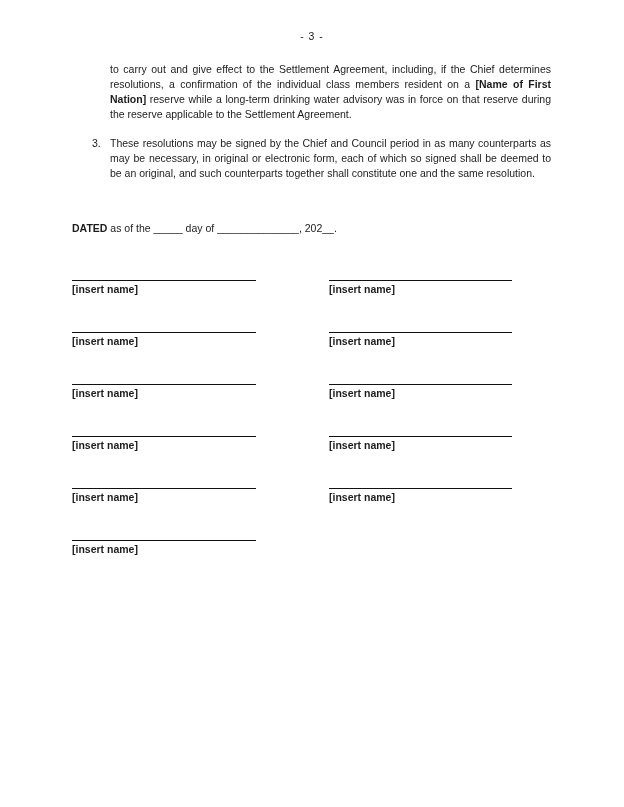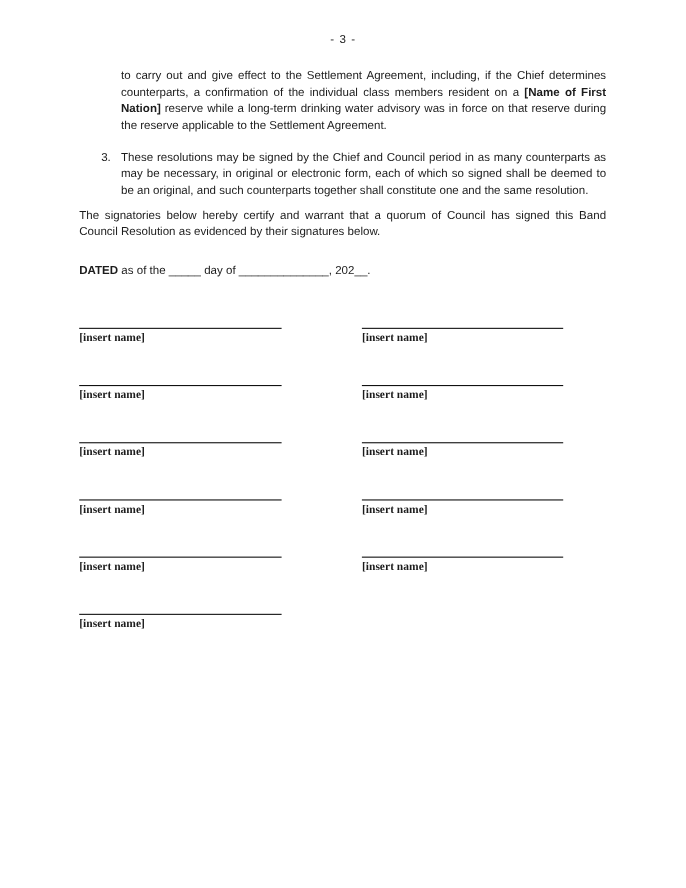--- a/index.html
+++ b/index.html
@@ -43,58 +43,56 @@
   }
   .list-item .li-text {
     flex: 1;
     text-align: justify;
   }
   .p-cert {
     margin-top: 8px;
     text-align: justify;
   }
   .dated {
-    margin-top: 20px;
+    margin-top: 40px;
   }
   b { font-weight: bold; }
   .sig-grid {
     margin-top: 44px;
     display: grid;
     grid-template-columns: 184px 183px;
     column-gap: 73px;
     row-gap: 35px;
   }
   .sig-block { }
   .sig-line {
     height: 0;
     border-top: 1.5px solid #111111;
     margin-bottom: 1px;
   }
   .sig-label {
     font-weight: bold;
-    font-family: Liberation Serif, serif;
   }
 </style>
 </head>
 <body>
 
 <div class="page">
 
   <div class="pageno">- 3 -</div>
 
   <div class="content">
 
-    <p class="p-indent"><span>to carry out and give effect to the Settlement Agreement, including, if the Chief determines counterparts, a confirmation of the individual class members resident on a </span><b>[Name of First Nation]</b><span> reserve while a long-term drinking water advisory was in force on that reserve during the reserve applicable to the Settlement Agreement.</span></p>
+    <p class="p-indent"><span>to carry out and give effect to the Settlement Agreement, including, if the Chief determines resolutions, a confirmation of the individual class members resident on a </span><b>[Name of First Nation]</b><span> reserve while a long-term drinking water advisory was in force on that reserve during the reserve applicable to the Settlement Agreement.</span></p>
 
     <div class="list-item">
       <span class="num">3.</span>
       <span class="li-text">These resolutions may be signed by the Chief and Council period in as many counterparts as may be necessary, in original or electronic form, each of which so signed shall be deemed to be an original, and such counterparts together shall constitute one and the same resolution.</span>
     </div>
 
-    <p class="p-cert">The signatories below hereby certify and warrant that a quorum of Council has signed this Band Council Resolution as evidenced by their signatures below.</p>
 
     <p class="dated"><b>DATED</b><span> as of the _____ day of ______________, 202__.</span></p>
 
     <div class="sig-grid">
 
       <div class="sig-block">
         <div class="sig-line"></div>
         <div class="sig-label">[insert name]</div>
       </div>
       <div class="sig-block">

